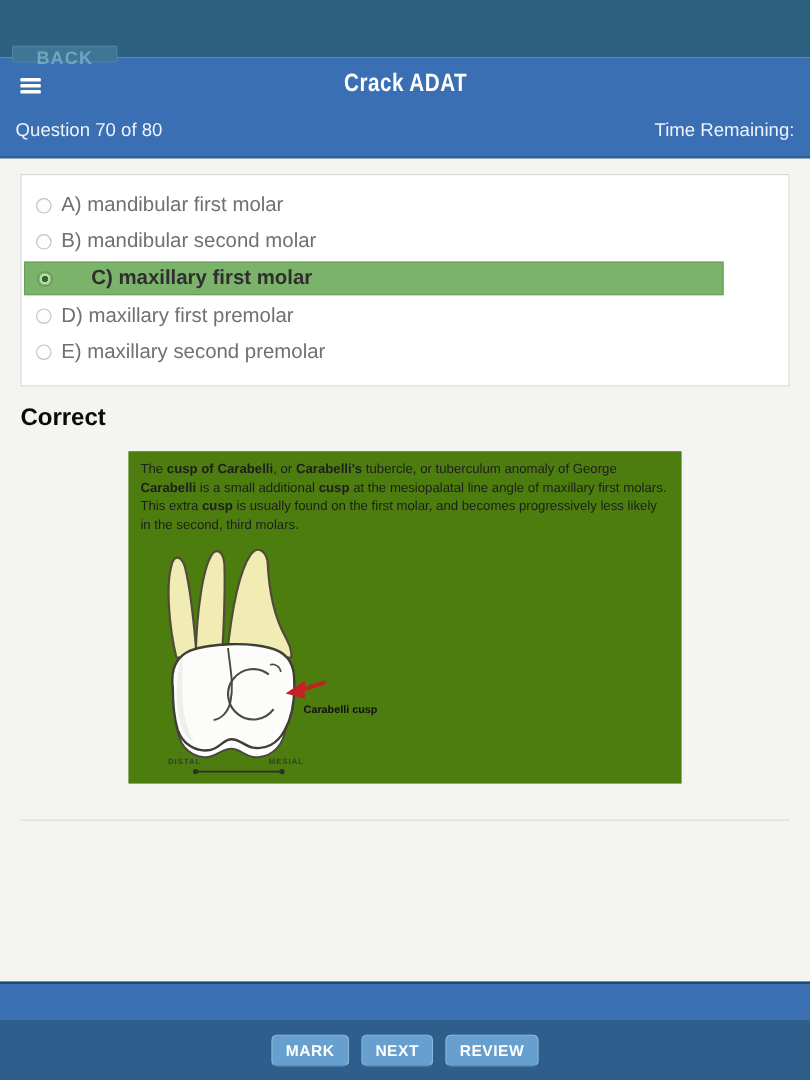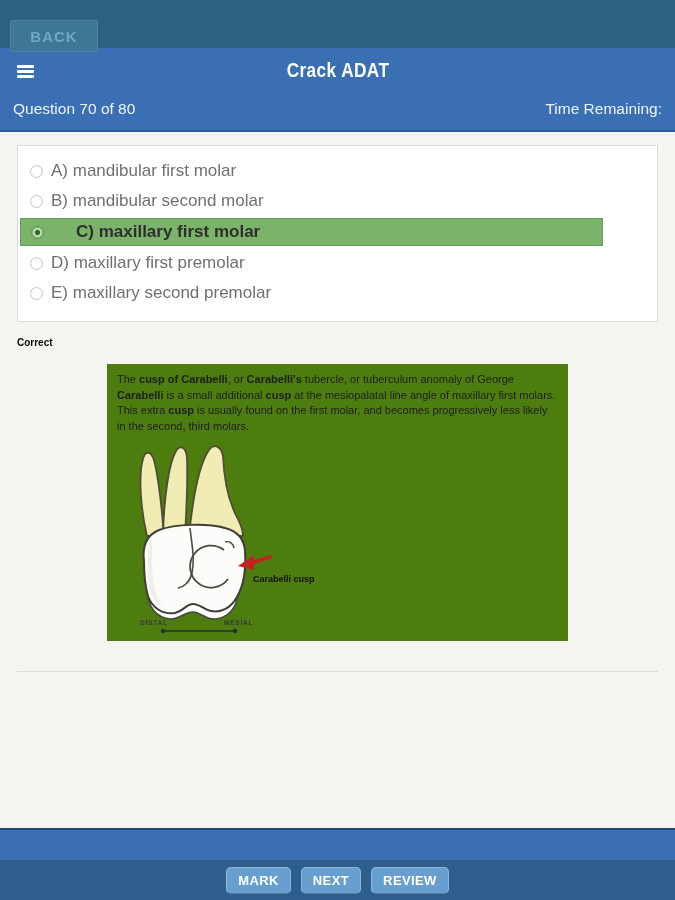--- a/index.html
+++ b/index.html
@@ -4,21 +4,21 @@
 <style>
   html,body{margin:0;padding:0;background:#e9e9e6;}
   .page{
     width:675px;height:900px;position:relative;overflow:hidden;
     background:#f4f4f1;font-family:"Liberation Sans",sans-serif;
     margin:0 auto;
   }
   
   .topbar{height:48px;background:var(--c-topbar,#2c627f);display:flex;align-items:flex-end;}
   .back-btn{
-    margin:0 0 -4px 10px;width:88px;height:32px;
+    margin:0 0 -4px 10px;width:88px;height:14px;
     background:#3d7795;color:#6fa6c2;border:1px solid rgba(255,255,255,.10);
     font-family:inherit;font-size:15px;font-weight:bold;letter-spacing:1px;
     border-radius:2px;cursor:pointer;
   }
   
   .header{background:var(--c-header,#3a6fb4);border-bottom:2px solid rgba(10,35,70,.25);}
   .header-row1{position:relative;height:50px;padding-left:28px;}
   .hamburger{
     position:absolute;left:17px;top:17px;width:17px;height:13px;
     display:flex;flex-direction:column;justify-content:space-between;cursor:pointer;
@@ -48,32 +48,32 @@
   }
   .option.correct{
     background:var(--c-green,#7cb36b);border:1px solid #66a159;
     margin:2px 54px 2px 2px;height:26px;padding-left:10px;
     color:#2e2e2e;font-weight:bold;gap:32px;
   }
   .option.correct .radio{
     border:1px solid #5f9a51;
     background:radial-gradient(circle,#2f6b2f 0 2.5px,#bcd8b0 2.5px 4.5px,#8aba78 4.5px);
   }
-  .feedback{margin:15px 0 0 17px;font-size:10px;font-weight:bold;color:#0a0a0a;}
+  .feedback{margin:15px 0 0 17px;font-size:20px;font-weight:bold;color:#0a0a0a;}
   
   .exp-card{width:461px;margin:16px auto 0 auto;background:#4d7c0f;padding:8px 0 4px 0;}
   .exp-text{padding:0 10px;font-size:11px;line-height:1.43;color:#1e1e1e;}
   .exp-text b{font-weight:bold;}
   .exp-figure{display:block;margin-top:6px;}
   .divider{border:none;border-top:1px solid #dcdcdc;margin:30px 17px 0 17px;}
   
   .footer{position:absolute;left:0;right:0;bottom:0;}
   .footer-blue{height:30px;background:var(--c-header,#3a6fb4);border-top:2px solid #1e4a76;}
   .footer-dark{
-    height:40px;background:var(--c-footerdark,#2d5e8c);
+    height:50px;background:var(--c-footerdark,#2d5e8c);
     display:flex;justify-content:center;align-items:center;gap:10px;
   }
   .nav-btn{
     background:var(--c-btn,#67a0d0);color:#fff;border:1px solid rgba(255,255,255,.25);
     border-bottom-color:rgba(0,0,0,.2);border-radius:5px;
     font-family:inherit;font-size:13px;font-weight:bold;letter-spacing:.4px;
     padding:5px 11px;cursor:pointer;
   }
 </style>
 </head>

